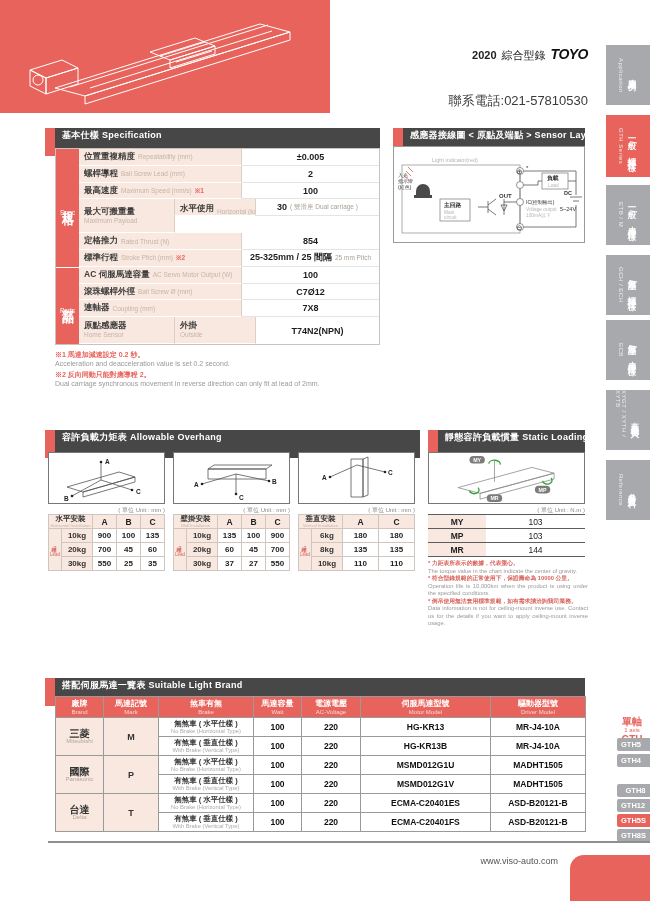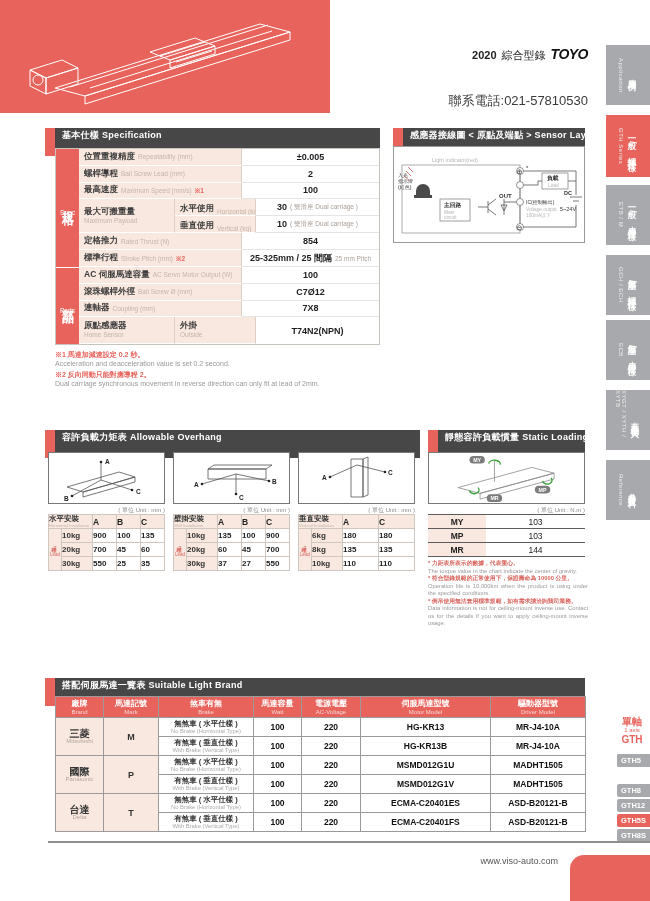--- a/index.html
+++ b/index.html
@@ -64,21 +64,21 @@
   .sensor-box{position:absolute;left:393px;top:146px;width:192px;height:97px;
               border:1px solid #9a9a9a;box-sizing:border-box;background:#fff;}
   .sensor-box svg{width:100%;height:100%;display:block;}
 
   
   .obox{position:absolute;top:452px;width:117px;height:52px;border:1px solid #777;
         box-sizing:border-box;background:#fff;}
   .obox svg{width:100%;height:100%;display:block;}
   .ounit{position:absolute;top:506px;width:117px;text-align:right;font-size:6px;color:#888;}
   .ot{position:absolute;top:514px;border-collapse:collapse;table-layout:fixed;width:117px;}
-  .ot td{border:1px solid #CFC6BF;height:13px;padding:0;font-size:8px;color:#222;}
+  .ot td{border:1px solid #CFC6BF;height:13px;text-align:center;padding:0;font-size:8px;color:#222;}
   .ot td.peach{background:#F8E8DF;font-weight:bold;color:#333;}
   .ot .name b{display:block;font-size:7.5px;line-height:8px;}
   .ot .name i{display:block;font-style:normal;font-size:4.2px;color:#C4B4A9;line-height:5px;font-weight:normal;}
   .ot td.hv{background:#F8E8DF;font-weight:bold;font-size:8.5px;}
   .ot td.lead{background:#F8E8DF;}
   .leadin{display:flex;flex-direction:column;align-items:center;justify-content:center;gap:1px;}
   .leadin .lz{writing-mode:vertical-rl;font-size:5.5px;color:#D8625B;letter-spacing:1px;}
   .leadin .ln{font-size:5.5px;color:#D8625B;}
   .leadin .le{font-size:4.5px;color:#D8625B;}
   .ot td.v{font-weight:bold;}
@@ -251,30 +251,20 @@
             <i>Maximum Payload</i>
           </div>
         <div class="paycol">
           <div class="subrow">
             <div class="lbl w81">
                 <b>水平使用</b>
                 <i>Horizontal (kg)</i>
               </div>
             <div class="val">
                 <b>30</b>
-                <span class="note">( 雙滑座 Dual carriage )</span>
-              </div>
-          </div>
-          <div class="subrow">
-            <div class="lbl w81">
-                <b>垂直使用</b>
-                <i>Vertical (kg)</i>
-              </div>
-            <div class="val">
-                <b>10</b>
                 <span class="note">( 雙滑座 Dual carriage )</span>
               </div>
           </div>
         </div>
       </div>
       <div class="srow">
         <div class="lbl w163">
             <b>定格推力</b>
             <i>Rated Thrust (N)</i>
           </div>
@@ -757,22 +747,22 @@
       </tbody>
     </table>
   </div>
 
   <div class="series-group">
     <div class="sg-zh">單軸</div>
     <div class="sg-en">1 axis</div>
     <div class="sg-model">GTH</div>
   </div>
   <div class="gtab" style="top:754px;">GTH4</div>
-  <div class="gtab" style="top:738px;margin-top:16px;">GTH5</div>
-  <div class="gtab" style="top:784px;">GTH8</div>
+  <div class="gtab" style="top:738px;">GTH5</div>
+  <div class="gtab" style="top:784px;text-align:center;">GTH8</div>
   <div class="gtab" style="top:799px;">GTH12</div>
   <div class="gtab active" style="top:814px;margin-left:12px;">GTH5S</div>
   <div class="gtab" style="top:829px;">GTH8S</div>
 
   <div class="fline"></div>
   <div class="furl">www.viso-auto.com</div>
   <div class="fcorner"></div>
 
 </div>
 

